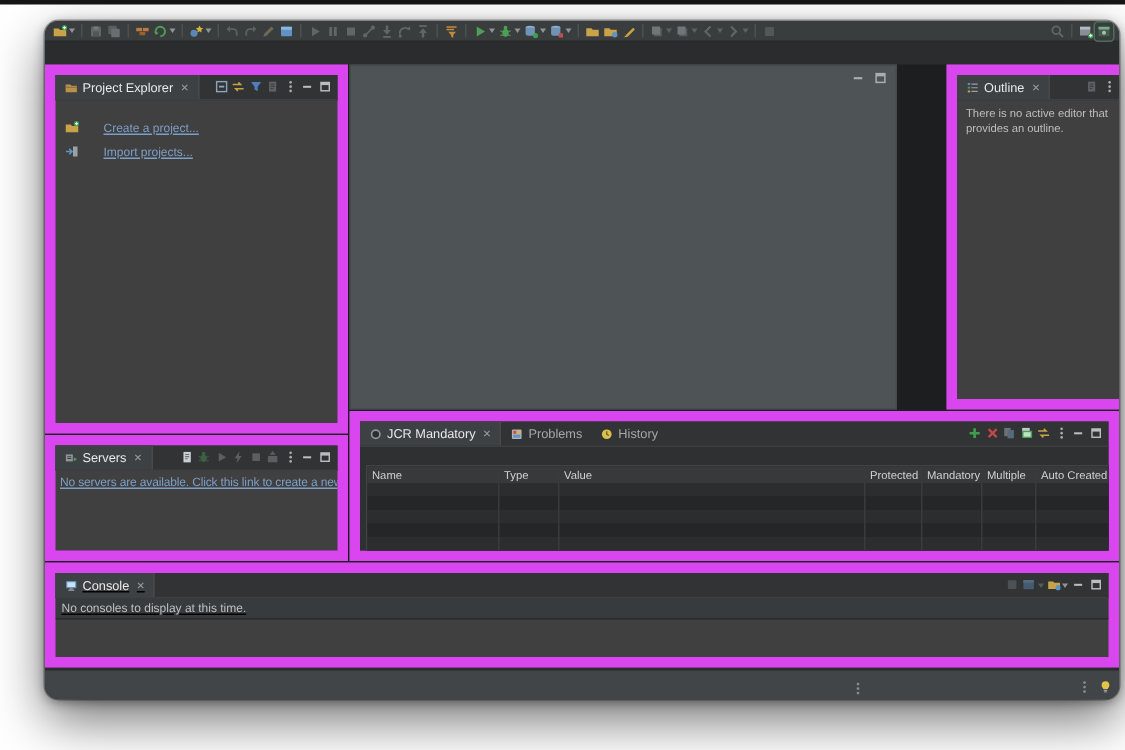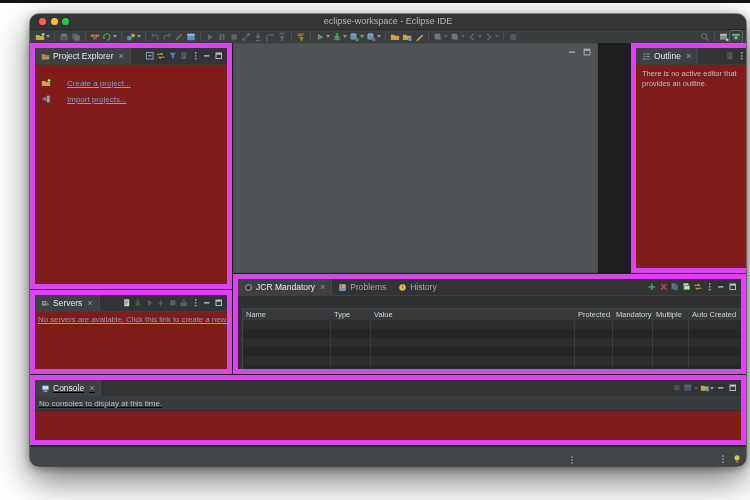--- a/index.html
+++ b/index.html
@@ -23,21 +23,21 @@
   .tbicon .ig{display:inline-flex;}
   .tbicon svg{width:10px;height:10px;display:block;}
   .tbicon.dim svg{opacity:.42;}
   .tbicon.active{background:#33413a;box-shadow:0 0 0 1px #55695a;}
   .caret{width:0;height:0;border-left:2.5px solid transparent;border-right:2.5px solid transparent;
          border-top:3px solid #8f9498;margin-left:1px;}
   .tbicon.dim .caret{opacity:.42;}
   .tbsep{width:1px;height:9px;background:#4d5052;margin:0 3px;flex:none;}
   
   .workbench{position:absolute;left:0;top:29px;right:0;bottom:21px;background:#1d1e1f;}
-  .panel{position:absolute;background:#7f1d1d;border:5px solid #d946ef;box-sizing:border-box;
+  .panel{position:absolute;background:#404040;border:7px solid #d946ef;box-sizing:border-box;
          display:flex;flex-direction:column;}
   .tabbar{height:16px;background:#313335;border-bottom:1px solid #3d4042;flex:none;
           display:flex;align-items:center;justify-content:space-between;}
   .tabs{display:flex;height:100%;}
   .tab{display:flex;align-items:center;gap:3px;padding:0 6px;font-size:8.5px;color:#a6a8aa;
        height:100%;box-sizing:border-box;white-space:nowrap;}
   .tab .ig{display:inline-flex;}
   .tab svg{width:9px;height:9px;display:block;}
   .tab.active{background:#3e4144;color:#e8e9ea;border-right:1px solid #47494b;}
   .tab .close{color:#9b9da0;font-size:9px;line-height:9px;margin-left:2px;}
@@ -78,28 +78,20 @@
   .sb-right{position:absolute;right:4px;top:3px;display:flex;align-items:center;gap:4px;}
   .sb-right svg{width:10px;height:10px;}
 </style>
 </head>
 <body>
 
 <div class="menustrip"></div>
 
 <div class="window">
 
-  <div class="titlebar">
-    <div class="lights" id="lights">
-        <span class="light" style="background: rgb(255, 95, 87);"></span>
-        <span class="light" style="background: rgb(254, 188, 46);"></span>
-        <span class="light" style="background: rgb(40, 200, 64);"></span>
-      </div>
-    <div class="title">eclipse-workspace - Eclipse IDE</div>
-  </div>
 
   <div class="main-toolbar">
     <div class="tbgroup" id="tb-left">
         <span class="tbicon">
           <span class="ig">
             <svg viewBox="0 0 12 12">
               <path d="M1 3.6h4l1 1.1h5v5H1z" fill="#c9a348"></path>
               <circle cx="9.6" cy="2.9" r="2.1" fill="#3f9e4d"></circle>
               <path d="M9.6 1.7v2.4M8.4 2.9h2.4" stroke="#eaf3ea" stroke-width="0.9" fill="none"></path>
             </svg>

